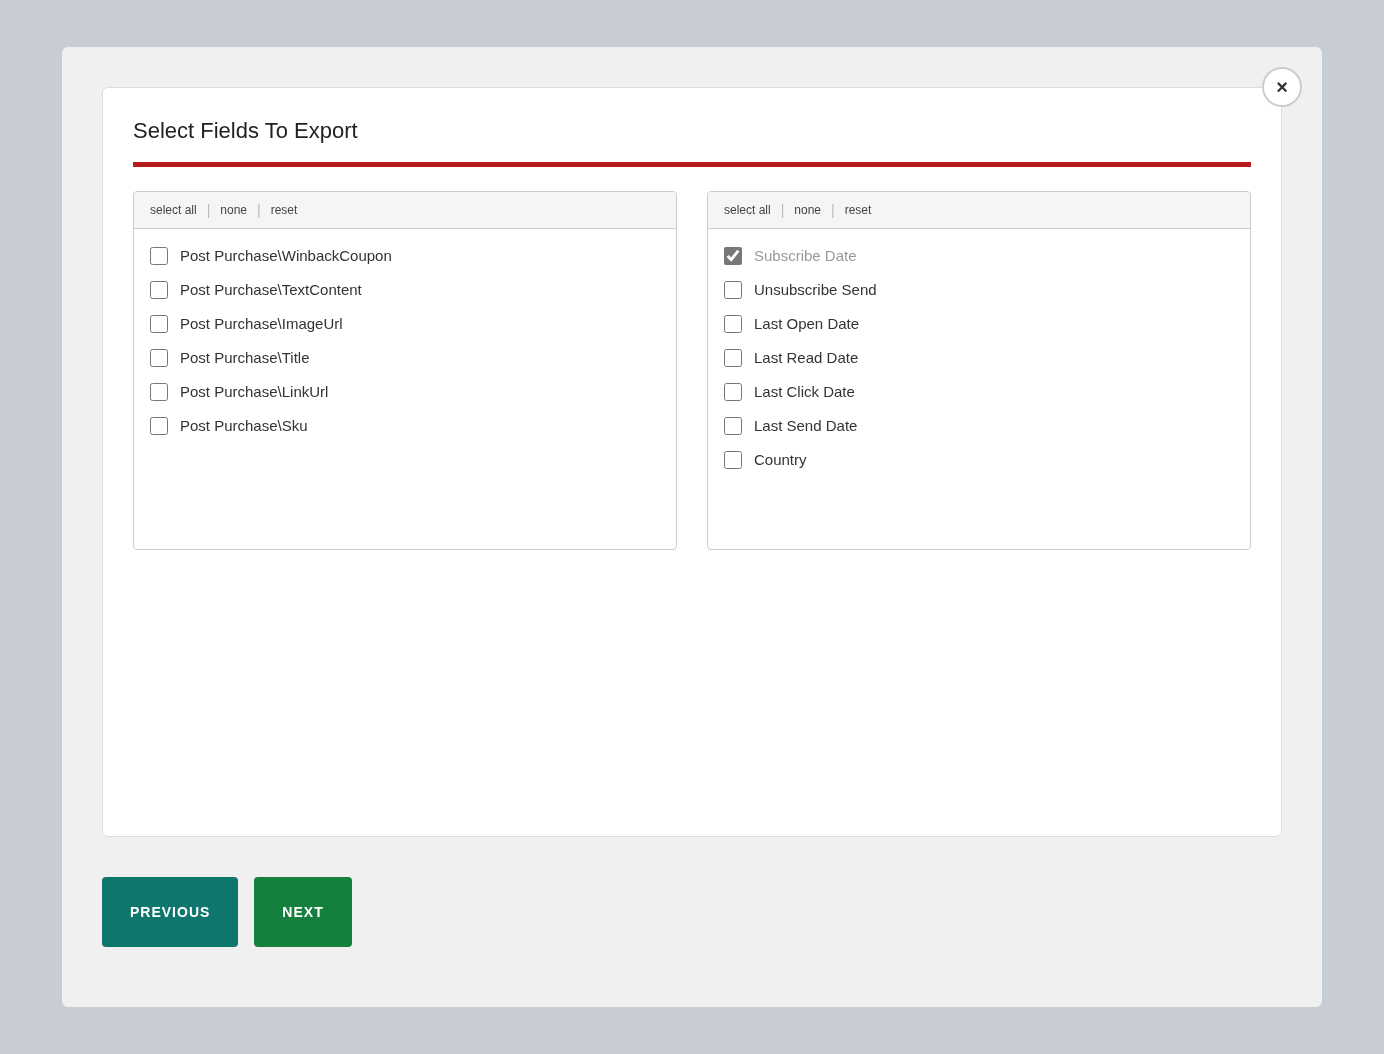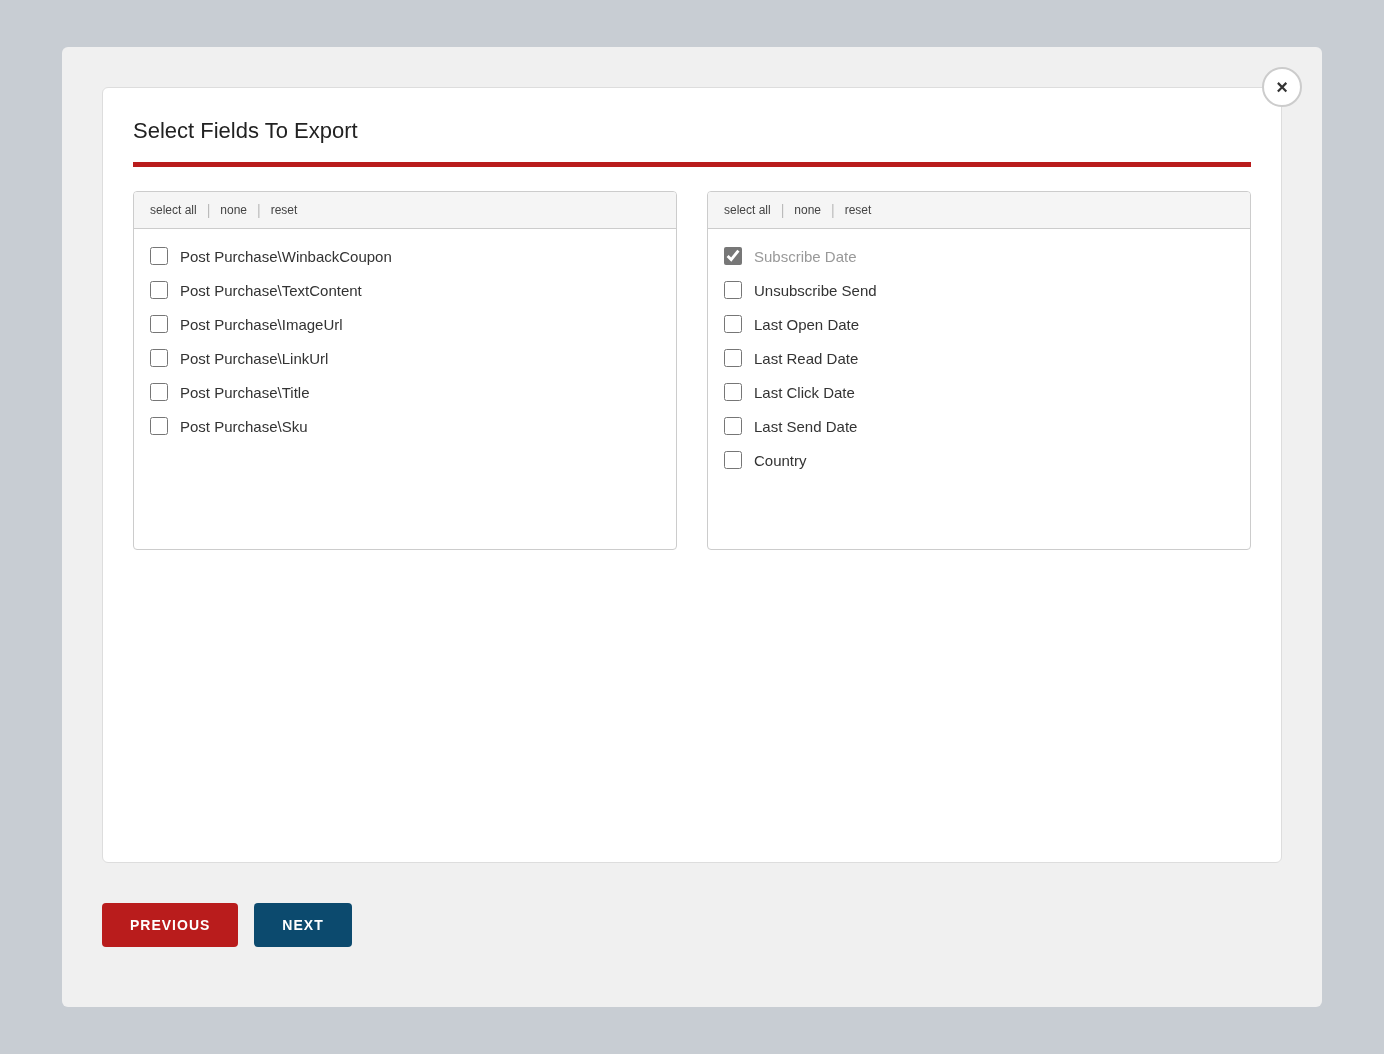--- a/index.html
+++ b/index.html
@@ -119,21 +119,21 @@
       font-size: 14px;
     }
 
     .fields-list {
       padding: 10px 0;
       min-height: 320px;
     }
 
     .field-item {
       display: flex;
-      align-items: center;
+      align-items: flex-start;
       padding: 8px 16px;
       gap: 12px;
       font-size: 15px;
       color: #333;
     }
 
     .field-item input[type="checkbox"] {
       width: 18px;
       height: 18px;
       cursor: pointer;
@@ -149,34 +149,34 @@
       accent-color: #777;
     }
 
     .footer-buttons {
       display: flex;
       gap: 16px;
       margin-top: 40px;
     }
 
     .btn-previous {
-      background: #b91c1c;
+      background: #0f766e;
       color: #fff;
       border: none;
       border-radius: 4px;
-      padding: 14px 28px;
+      padding: 27px 28px;
       font-size: 14px;
       font-weight: bold;
       letter-spacing: 1px;
       cursor: pointer;
       text-transform: uppercase;
     }
 
     .btn-next {
-      background: #0c4a6e;
+      background: #15803d;
       color: #fff;
       border: none;
       border-radius: 4px;
       padding: 14px 28px;
       font-size: 14px;
       font-weight: bold;
       letter-spacing: 1px;
       cursor: pointer;
       text-transform: uppercase;
     }
@@ -214,26 +214,26 @@
               </div>
               <div class="field-item">
                 <input type="checkbox" id="seg3" style="">
                 <label for="seg3" style="cursor: pointer;">Post Purchase\TextContent</label>
               </div>
               <div class="field-item">
                 <input type="checkbox" id="seg4" style="">
                 <label for="seg4" style="cursor: pointer;">Post Purchase\ImageUrl</label>
               </div>
               <div class="field-item">
+                <input type="checkbox" id="seg6" style="">
+                <label for="seg6" style="cursor: pointer;">Post Purchase\Title</label>
+              </div>
+              <div class="field-item">
                 <input type="checkbox" id="seg5" style="">
                 <label for="seg5" style="cursor: pointer;">Post Purchase\LinkUrl</label>
-              </div>
-              <div class="field-item">
-                <input type="checkbox" id="seg6" style="">
-                <label for="seg6" style="cursor: pointer;">Post Purchase\Title</label>
               </div>
               <div class="field-item">
                 <input type="checkbox" id="seg7" style="">
                 <label for="seg7" style="cursor: pointer;">Post Purchase\Sku</label>
               </div>
             </div>
         </div>
       </div>
 
       <div class="fields-section">

